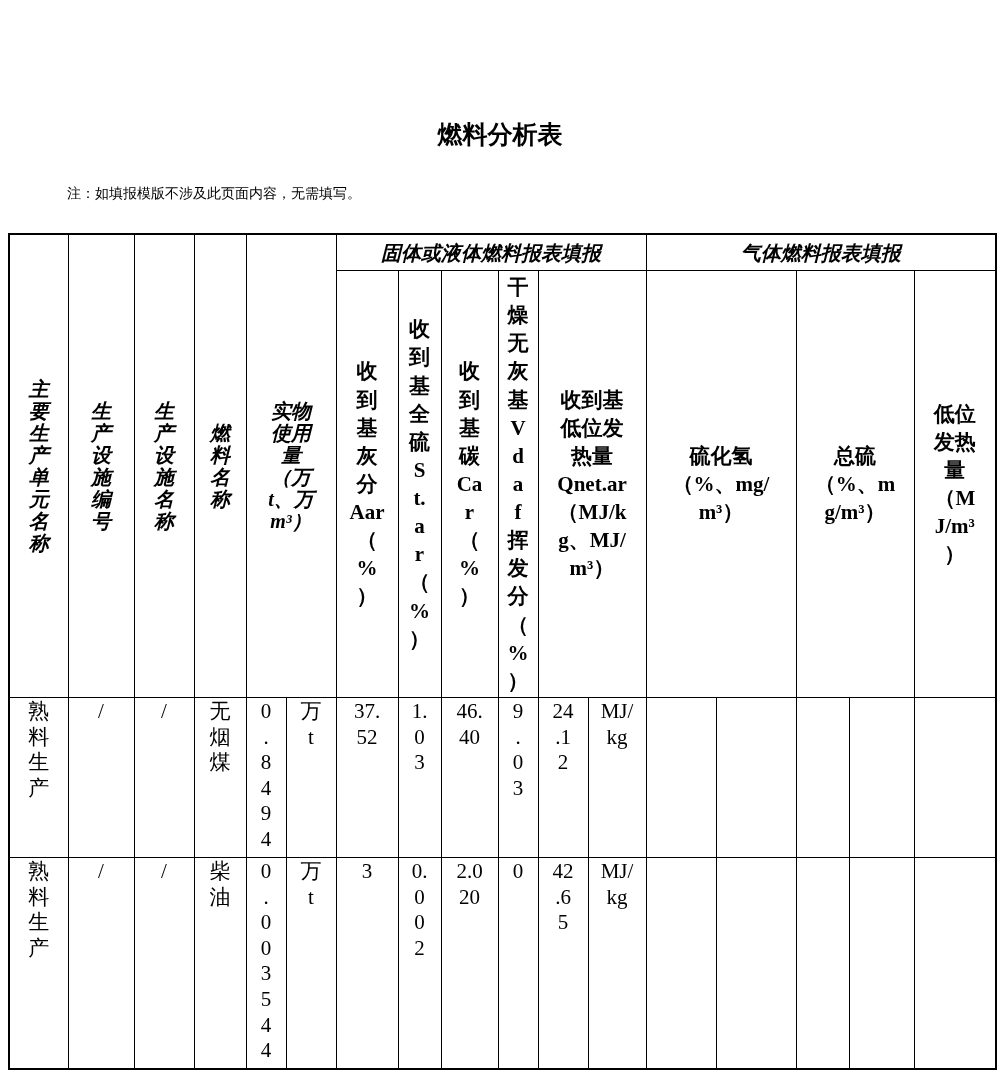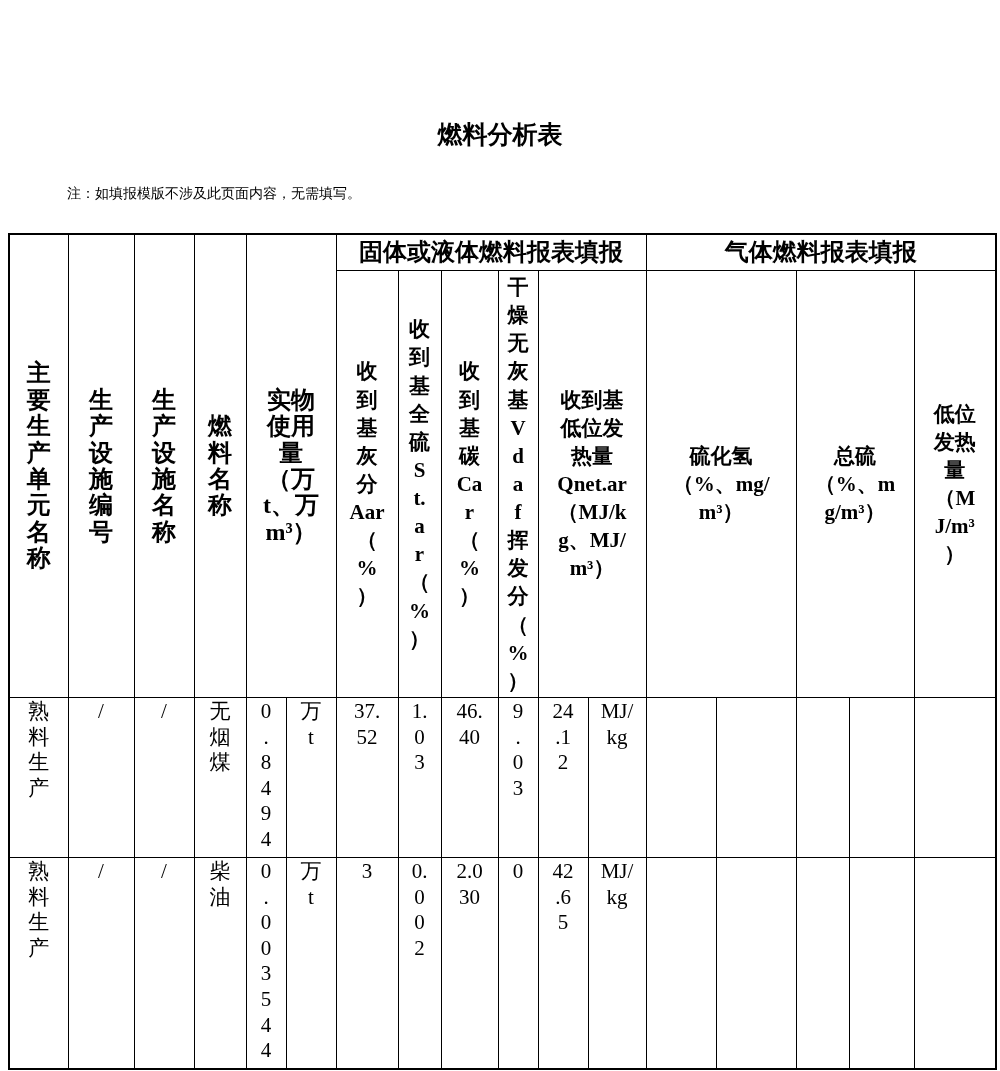--- a/index.html
+++ b/index.html
@@ -60,22 +60,23 @@
     overflow: hidden;
     font-size: 21px;
   }
   table.fuel th {
     font-weight: bold;
     vertical-align: middle;
     line-height: 1.34;
   }
   tr.group-row th {
     height: 33px;
-    font-size: 24px;
+    font-size: 20px;
     line-height: 1.1;
+    font-style: italic;
   }
   tr.header-row { height: 427px; }
   table.fuel tbody td {
     vertical-align: top;
     font-weight: normal;
     line-height: 1.22;
   }
   tr.data-row-1 { height: 160px; }
   tr.data-row-2 { height: 211px; }
 </style>
@@ -268,21 +269,21 @@
 4
 4</td>
         <td>万
 t</td>
         <td>3</td>
         <td>0.
 0
 0
 2</td>
         <td>2.0
-30</td>
+20</td>
         <td>0</td>
         <td>42
 .6
 5</td>
         <td>MJ/
 kg</td>
         <td></td>
         <td></td>
         <td></td>
         <td></td>

